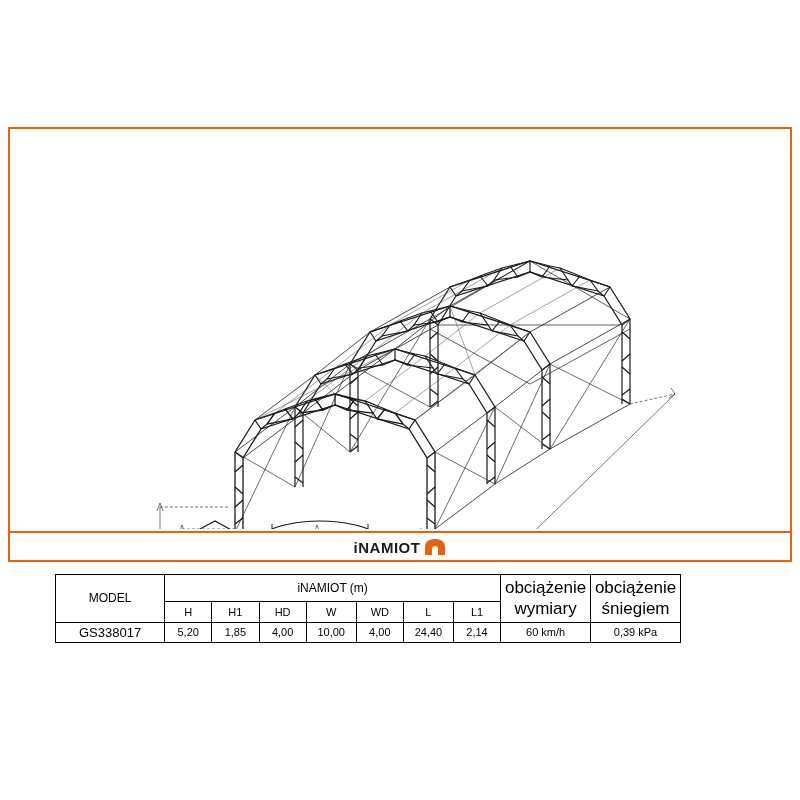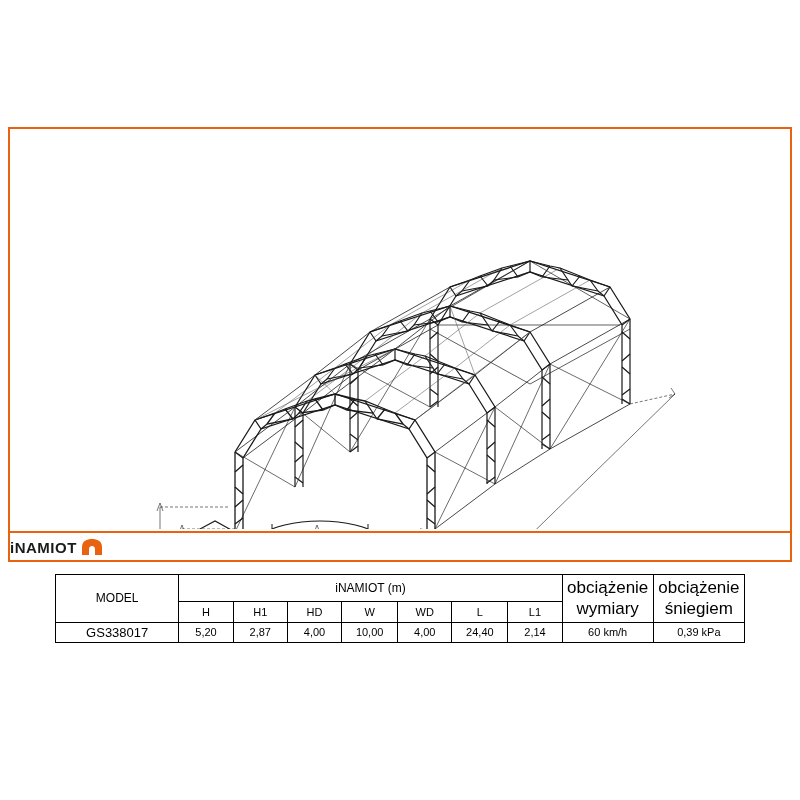--- a/index.html
+++ b/index.html
@@ -23,38 +23,38 @@
     left:0; top:0;
     width:780px; height:400px;
   }
   .drawing-area svg{display:block;}
   .brand-row{
     position:absolute;
     left:0; top:402px;
     width:780px; height:30px;
     border-top:2px solid #e8620f;
     box-sizing:border-box;
-    display:flex;align-items:center;
+    display:flex;align-items:center;justify-content:center;
   }
   .brand{
     display:flex;align-items:center;gap:4px;
     font-weight:bold;font-size:15px;letter-spacing:0.5px;
     color:#1a1a1a;
   }
   .brand-mark{
     width:22px;height:18px;position:relative;display:inline-block;
   }
   .table-wrap{
     position:absolute;
     left:55px; top:574px;
     width:690px;
   }
   table.spec{
     border-collapse:collapse;
-    width:690px;
+    width:626px;
     font-size:11px;
   }
   table.spec td, table.spec th{
     border:1px solid #000;
     text-align:center;
     vertical-align:middle;
     padding:2px 2px;
     font-weight:normal;
   }
   .hdr{font-weight:bold;font-size:12px;}
@@ -274,21 +274,21 @@
         <td class="dim-hdr" style="width:60px;">H1</td>
         <td class="dim-hdr" style="width:60px;">HD</td>
         <td class="dim-hdr" style="width:60px;">W</td>
         <td class="dim-hdr" style="width:60px;">WD</td>
         <td class="dim-hdr" style="width:60px;">L</td>
         <td class="dim-hdr" style="width:60px;">L1</td>
       </tr>
       <tr>
         <td class="model-cell" rowspan="2">GS338017</td>
         <td class="val">5,20</td>
-        <td class="val">2,87</td>
+        <td class="val">1,85</td>
         <td class="val">4,00</td>
         <td class="val">10,00</td>
         <td class="val">4,00</td>
         <td class="val">24,40</td>
         <td class="val">2,14</td>
         <td class="val" rowspan="2">60 km/h</td>
         <td class="val" rowspan="2">0,39 kPa</td>
       </tr>
     </tbody>
   </table>

